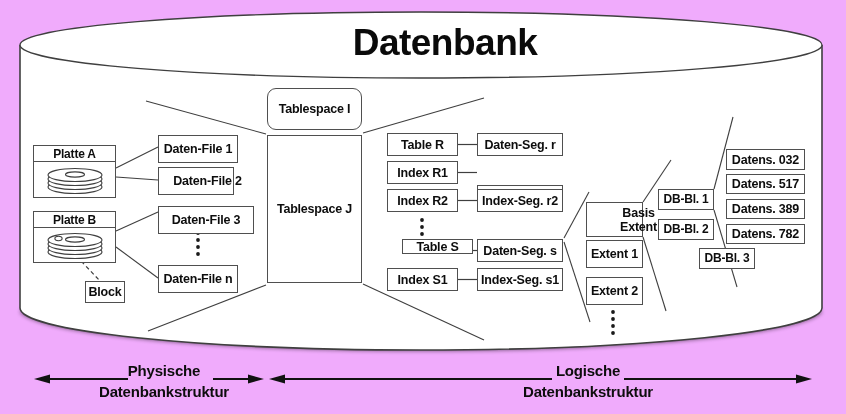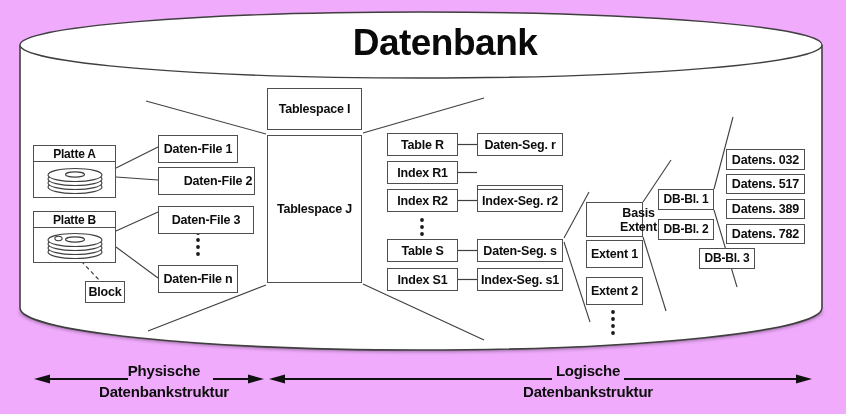--- a/index.html
+++ b/index.html
@@ -21,37 +21,37 @@
   }
   .disk-box{position:absolute;box-sizing:border-box;background:#fff;border:1.5px solid #4f4f4f;display:flex;flex-direction:column;}
   .disk-title{height:15px;border-bottom:1.5px solid #4f4f4f;display:flex;align-items:center;justify-content:center;
     font-weight:bold;font-size:12px;color:#0d0d0d;letter-spacing:-0.2px;}
   .disk-art{flex:1;display:flex;align-items:center;justify-content:center;}
   .legend{
     position:absolute;text-align:center;font-weight:bold;font-size:15px;color:#0d0d0d;
     letter-spacing:-0.2px;white-space:nowrap;
   }
   
-  #ts-i{left:267px;top:88px;width:95px;height:42px;}
+  #ts-i{left:267px;top:88px;width:95px;height:42px;border-radius:9px;}
   #ts-j{left:267px;top:135px;width:95px;height:148px;}
   #ts-k{left:267px;top:293px;width:95px;height:40px;}
   
   #platte-a{left:33px;top:145px;width:83px;height:53px;}
   #platte-b{left:33px;top:211px;width:83px;height:52px;}
   #block{left:85px;top:281px;width:40px;height:22px;}
   
   #df1{left:158px;top:135px;width:80px;height:28px;}
-  #df2{left:158px;top:167px;width:97px;height:28px;padding-left:23px;}
+  #df2{left:158px;top:167px;width:76px;height:28px;padding-left:23px;}
   #df3{left:158px;top:206px;width:96px;height:28px;}
   #dfn{left:158px;top:265px;width:80px;height:28px;}
   
   #tb-r {left:387px;top:133px;width:71px;height:23px;}
   #ix-r1{left:387px;top:161px;width:71px;height:23px;}
   #ix-r2{left:387px;top:189px;width:71px;height:23px;}
-  #tb-s {left:387px;top:239px;width:71px;height:23px;}
+  #tb-s {left:402px;top:239px;width:71px;height:15px;}
   #ix-s1{left:387px;top:268px;width:71px;height:23px;}
   
   #sg-r {left:477px;top:133px;width:86px;height:23px;}
   #sg-r1{left:477px;top:161px;width:86px;height:23px;margin-top:24px;}
   #sg-r2{left:477px;top:189px;width:86px;height:23px;}
   #sg-s {left:477px;top:239px;width:86px;height:23px;}
   #sg-s1{left:477px;top:268px;width:86px;height:23px;}
   
   #bex{left:586px;top:202px;width:57px;height:35px;}
   #ex1{left:586px;top:240px;width:57px;height:28px;}

